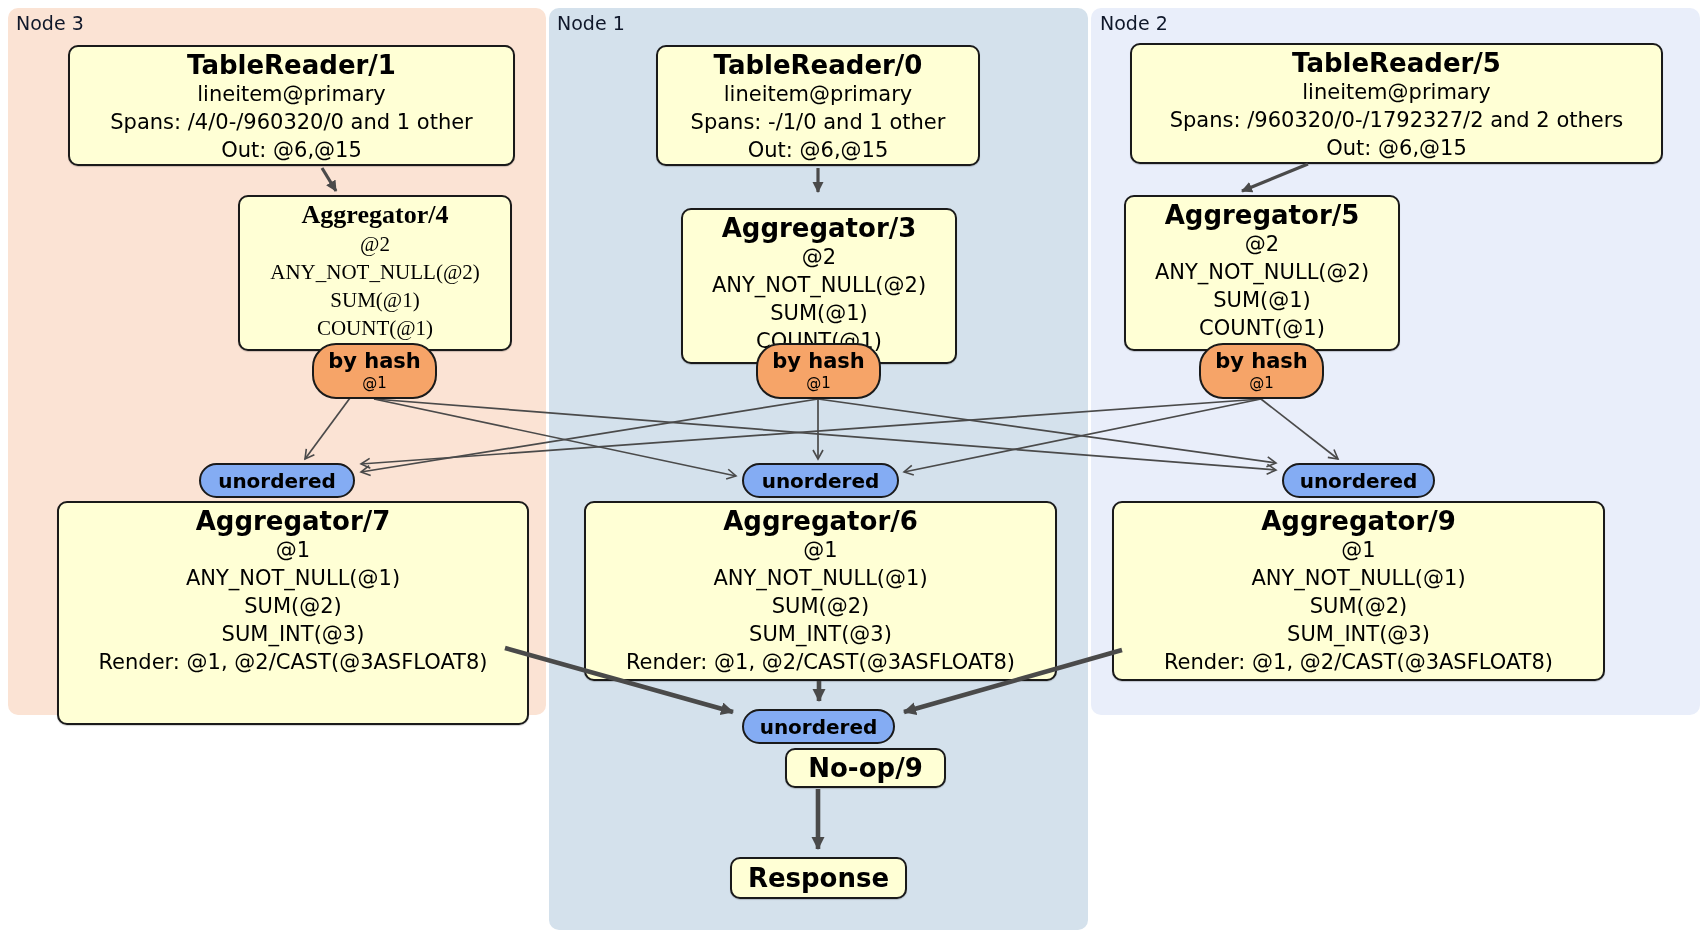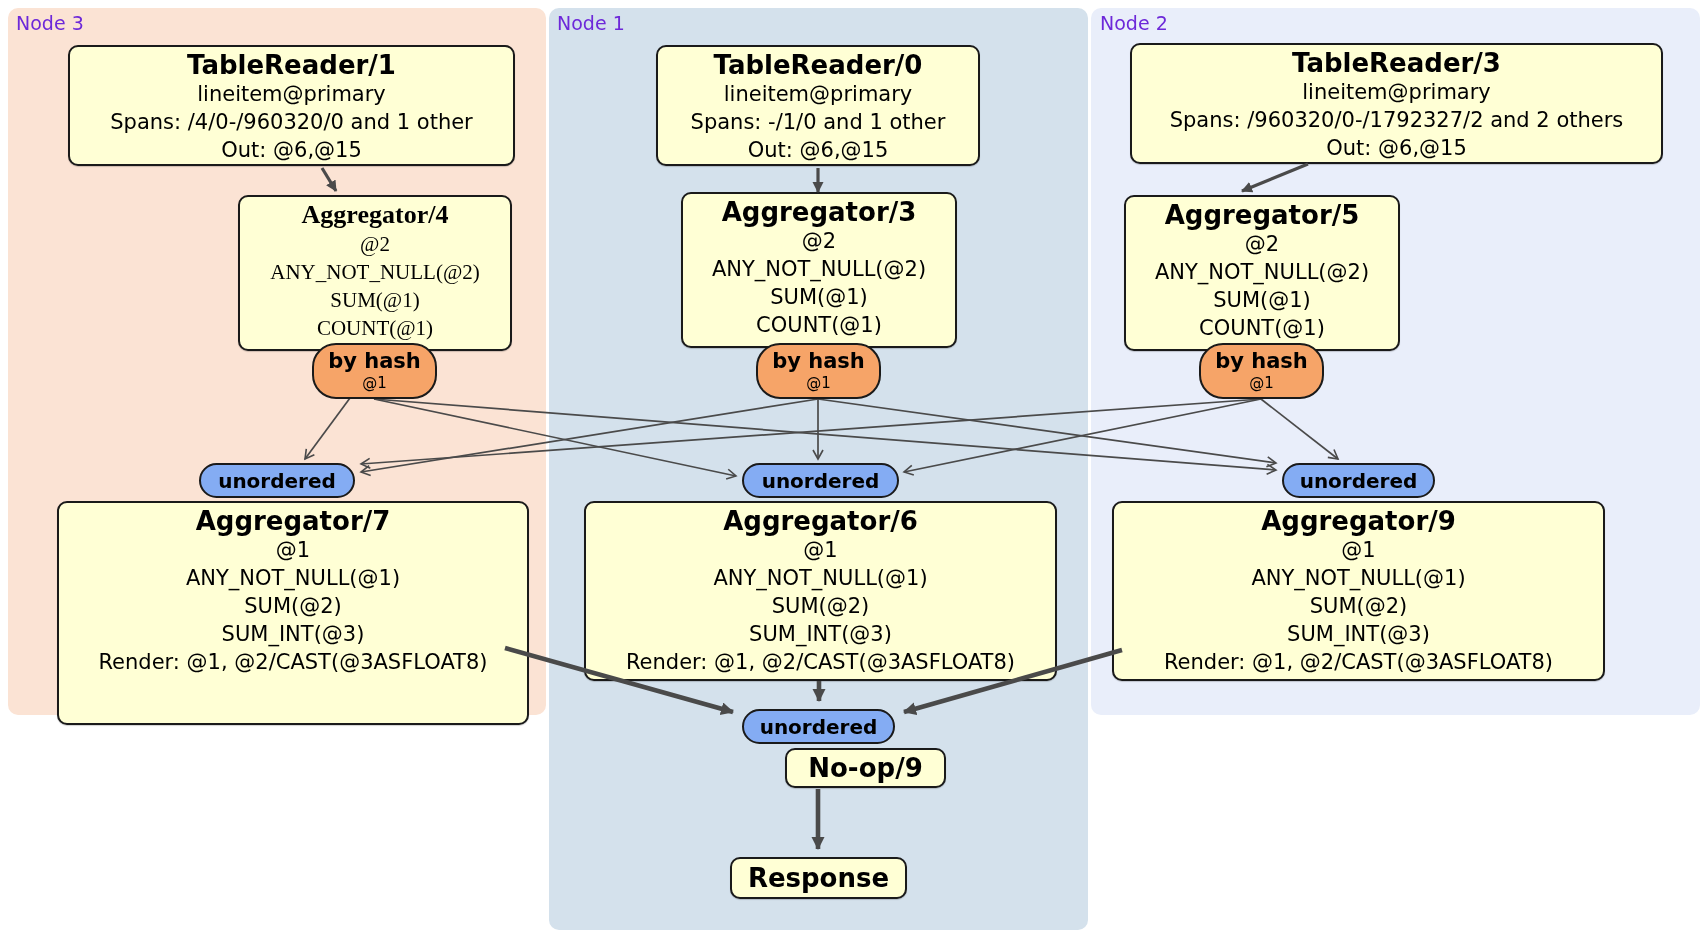--- a/index.html
+++ b/index.html
@@ -6,21 +6,21 @@
     --c-node3_bg:#fbe3d4; --c-node1_bg:#d4e1ec; --c-node2_bg:#e9eefa;
     --c-processor_bg:#ffffd5; --c-router_bg:#f6a468; --c-sync_bg:#84acf3;
     --c-edge:#4a4a4a; --c-border:#1a1a1a; --c-text:#000000;
   }
   *{box-sizing:border-box; margin:0; padding:0;}
   html,body{background:#ffffff;}
   body{font-family:"DejaVu Sans","Liberation Sans",sans-serif; color:var(--c-text);}
   #stage{position:relative; width:1708px; height:940px; background:#ffffff; overflow:hidden;}
 
   .region{position:absolute; border-radius:10px; z-index:0;}
-  .region-label{position:absolute; font-size:19px; color:#6d28d9; z-index:4; white-space:nowrap;text-align:right;}
+  .region-label{position:absolute; font-size:19px; color:#0f172a; z-index:4; white-space:nowrap;text-align:right;}
 
   .pbox{
     position:absolute; background:var(--c-processor_bg);
     border:2px solid var(--c-border); border-radius:10px;
     z-index:1; text-align:center; white-space:nowrap; padding-top:3px;
     box-shadow:0 1px 1px rgba(0,0,0,0.18);
   }
   .ptitle{font-weight:bold; font-size:26px; line-height:30px;}
   .pline{font-size:21px; line-height:28px;}
   .bigtitle{font-size:26px;}
@@ -95,35 +95,35 @@
   </div>
 
   <div class="pbox" style="left:656px; top:45px; width:324px; height:121px;">
     <div class="ptitle">TableReader/0</div>
     <div class="pline">lineitem@primary</div>
     <div class="pline">Spans: -/1/0 and 1 other</div>
     <div class="pline">Out: @6,@15</div>
   </div>
 
   <div class="pbox" style="left:1130px; top:43px; width:533px; height:121px;">
-    <div class="ptitle">TableReader/3</div>
+    <div class="ptitle">TableReader/5</div>
     <div class="pline">lineitem@primary</div>
     <div class="pline">Spans: /960320/0-/1792327/2 and 2 others</div>
     <div class="pline">Out: @6,@15</div>
   </div>
 
   <div class="pbox" style="left:238px; top:195px; width:274px; height:156px;font-family:Liberation Serif, serif;">
     <div class="ptitle">Aggregator/4</div>
     <div class="pline">@2</div>
     <div class="pline">ANY_NOT_NULL(@2)</div>
     <div class="pline">SUM(@1)</div>
     <div class="pline">COUNT(@1)</div>
   </div>
 
-  <div class="pbox" style="left:681px; top:192px; width:276px; height:156px;">
+  <div class="pbox" style="left:681px; top:208px; width:276px; height:156px;">
     <div class="ptitle">Aggregator/3</div>
     <div class="pline">@2</div>
     <div class="pline">ANY_NOT_NULL(@2)</div>
     <div class="pline">SUM(@1)</div>
     <div class="pline">COUNT(@1)</div>
   </div>
 
   <div class="pbox" style="left:1124px; top:195px; width:276px; height:156px;">
     <div class="ptitle">Aggregator/5</div>
     <div class="pline">@2</div>

